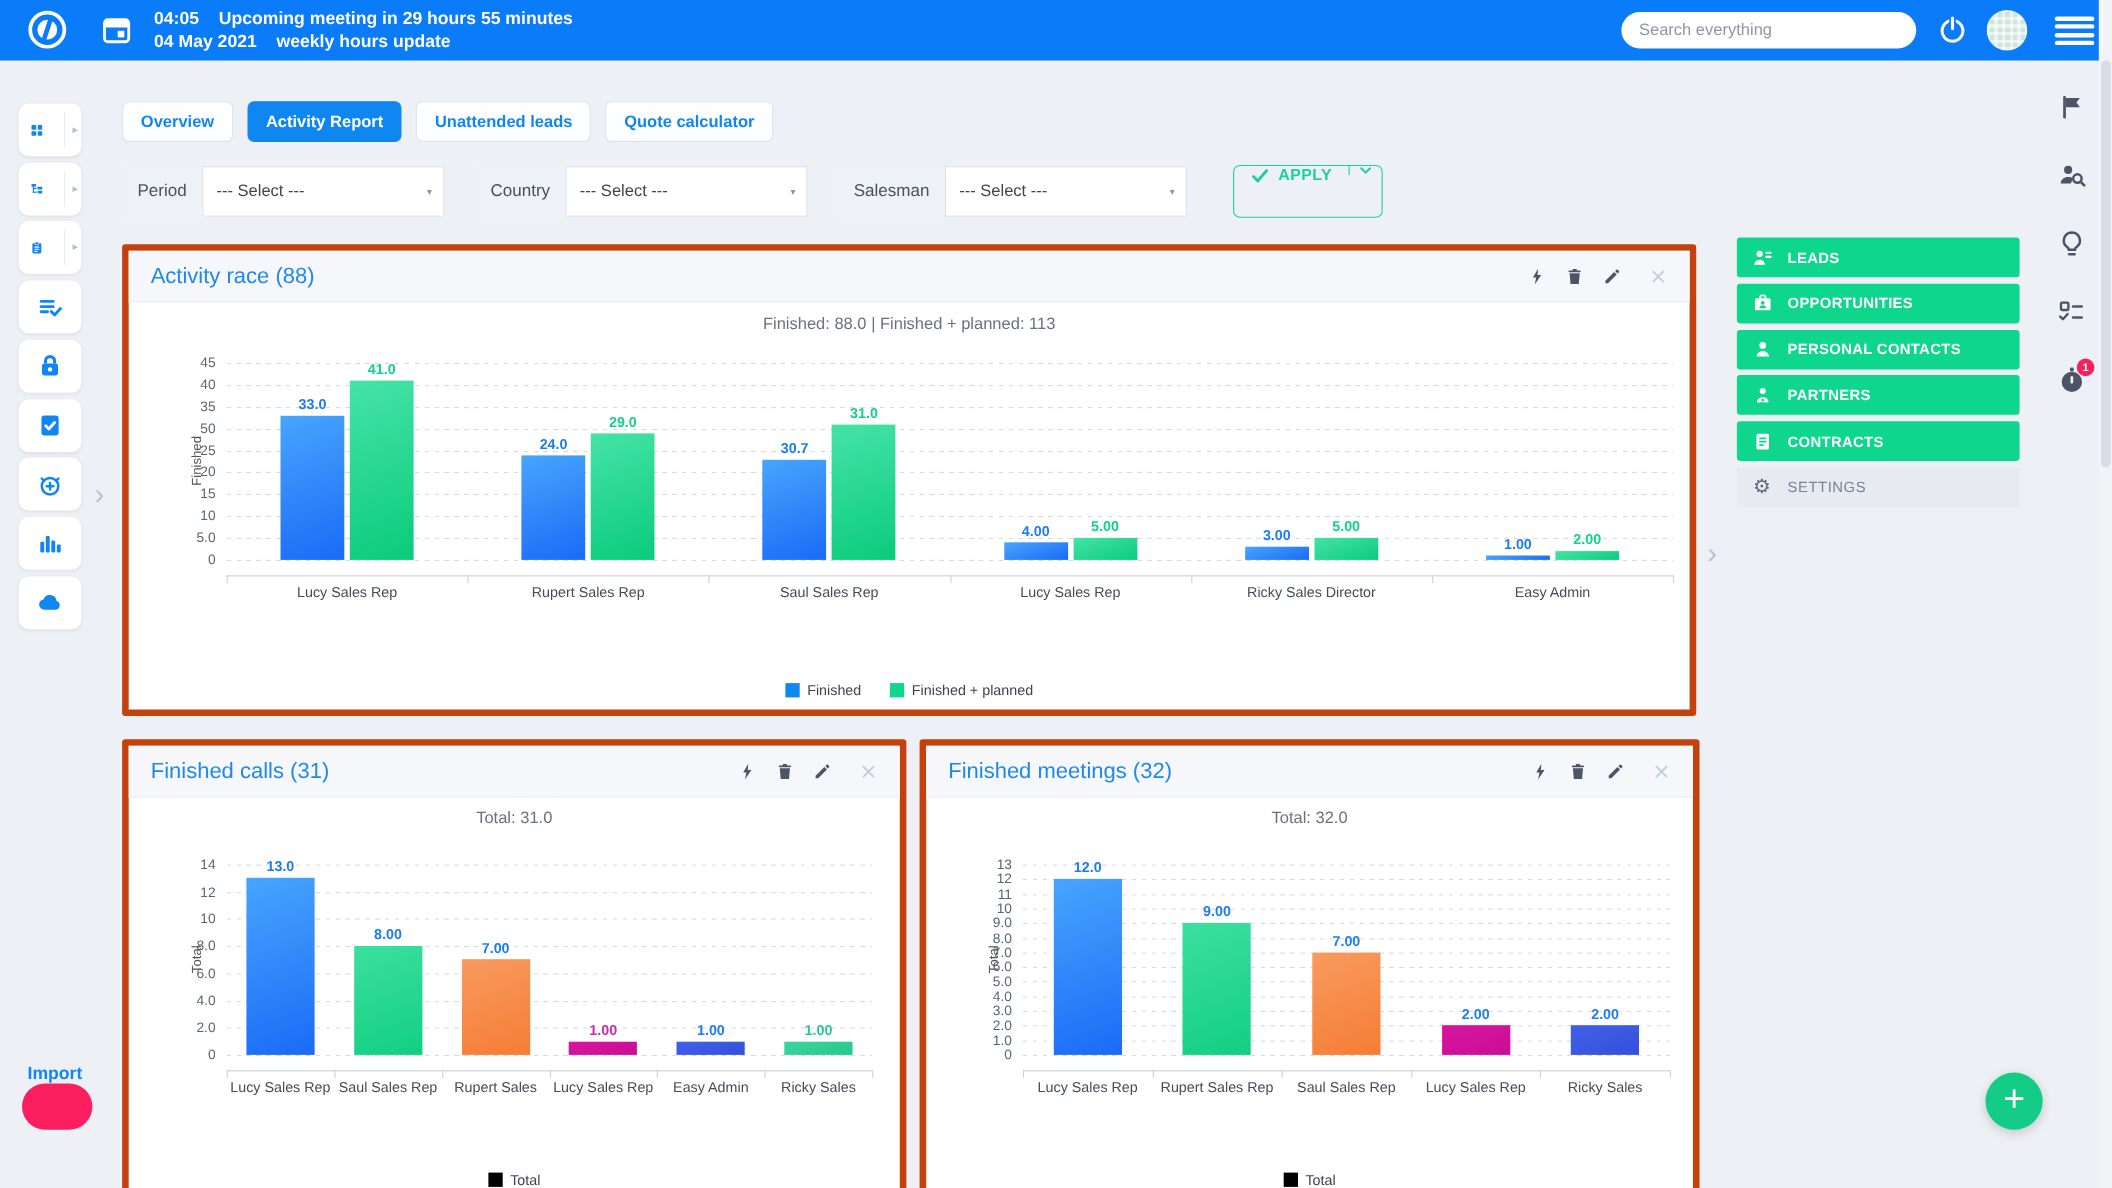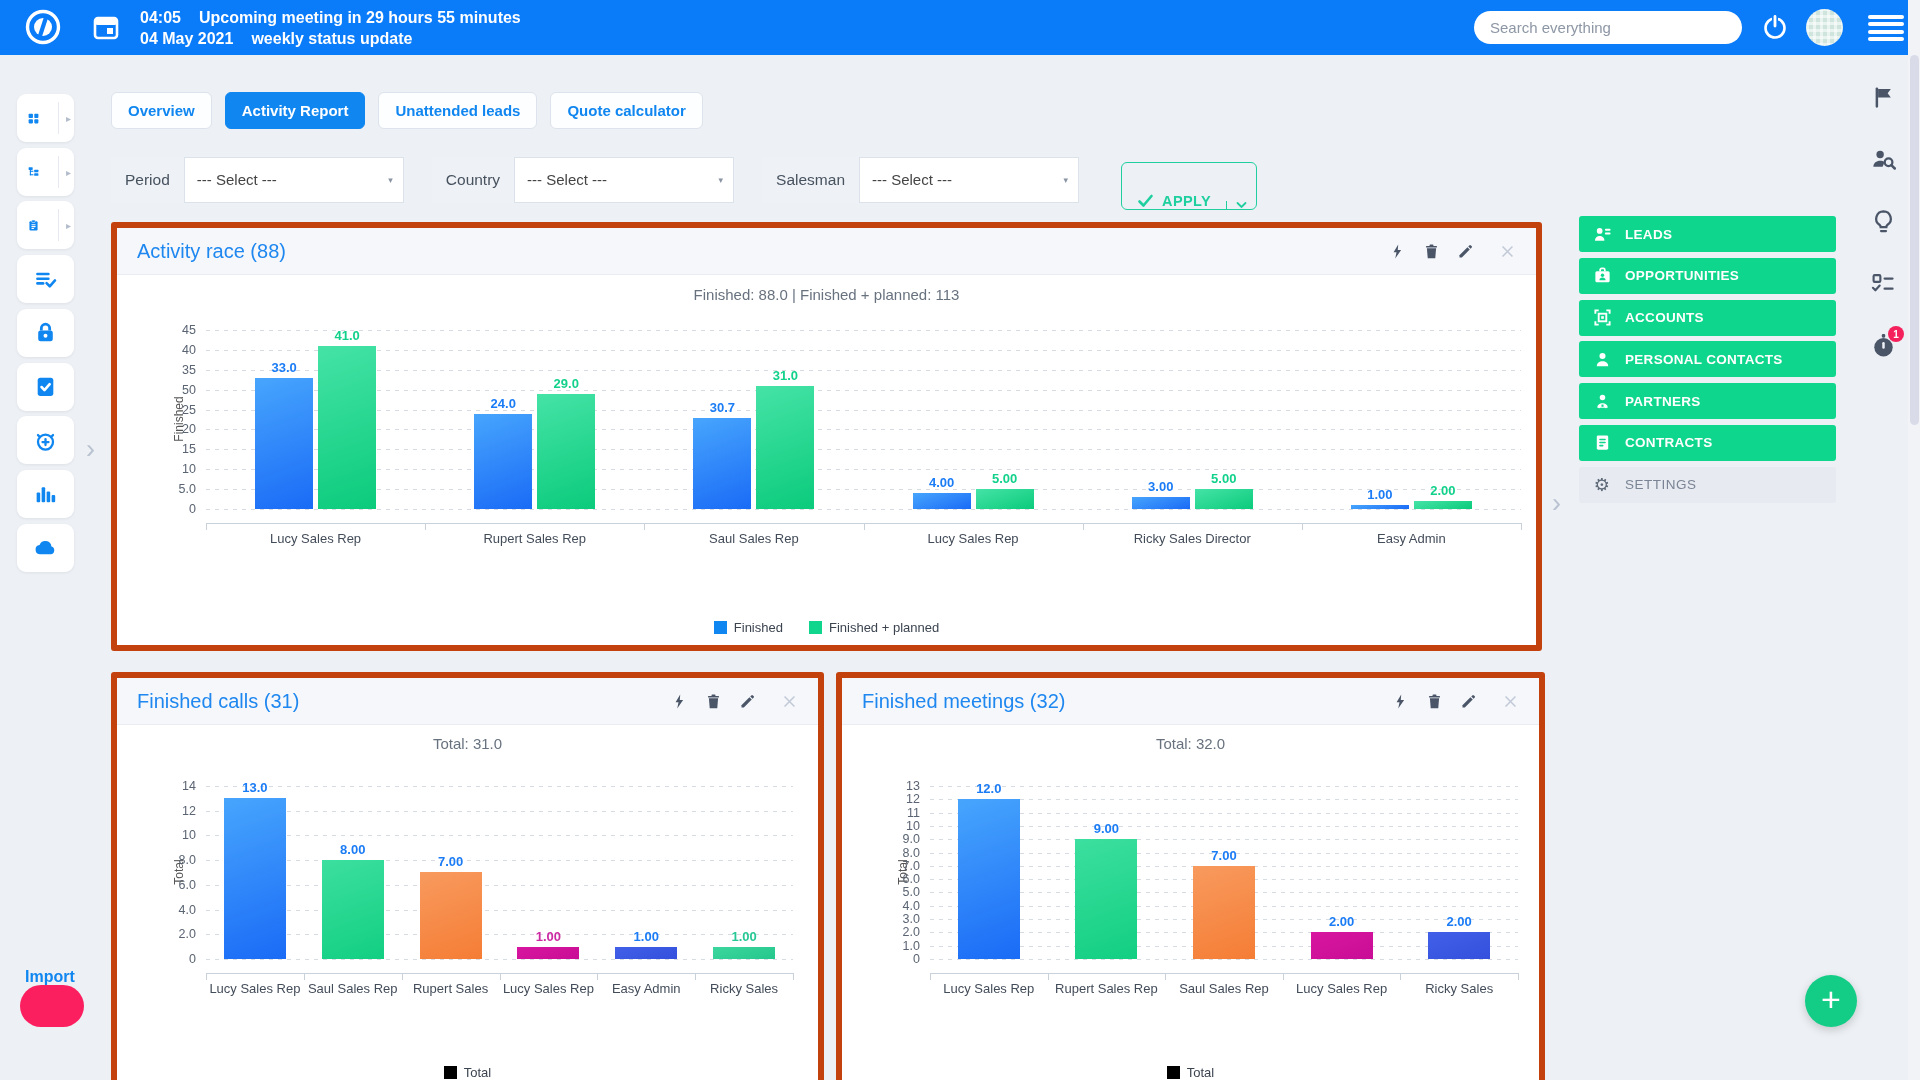--- a/index.html
+++ b/index.html
@@ -33,21 +33,21 @@
   .tab{height:35px;line-height:35px;padding:0 16px;border-radius:6px;font-size:15px;font-weight:700;
     color:#1086f0;background:#fdfeff;border:1px solid #dde3ec;cursor:pointer;white-space:nowrap;}
   .tab.active{background:#1086f0;color:#fff;border-color:#1086f0;text-align:center;}
   
   #filters{position:absolute;left:111px;top:150px;display:flex;align-items:center;}
   .fgroup{display:flex;margin-right:28px;}
   .flabel{background:#eef1f5;color:#47525f;font-size:15.5px;height:46px;line-height:46px;padding:0 14px;}
   .fselect{background:#fff;border:1px solid #dce2ea;height:44px;line-height:44px;width:196px;
     font-size:15px;color:#444;padding:0 10px 0 12px;display:flex;justify-content:space-between;align-items:center;cursor:pointer;}
   .fselect .caret{font-size:9px;color:#8a94a2;}
-  #apply{margin-left:14px;height:46px;border:1.5px solid #20cfa0;border-radius:6px;display:flex;align-items:flex-end;cursor:pointer;background:transparent;margin-top:12px;}
+  #apply{margin-left:14px;height:46px;border:1.5px solid #20cfa0;border-radius:6px;display:flex;align-items:flex-start;cursor:pointer;background:transparent;}
   #apply .main{display:flex;align-items:center;padding:0 15px;gap:8px;font-size:14.5px;font-weight:700;color:#1fcf9f;letter-spacing:.4px;}
   #apply .caret{width:29px;border-left:1.5px solid #20cfa0;display:flex;align-items:center;justify-content:center;}
   
   .panel{position:absolute;background:#fff;border:6px solid #c2410c;border-radius:3px;}
   .phead{height:46px;background:#f5f7fa;border-bottom:1px solid #e9edf3;display:flex;align-items:center;padding:0 20px;}
   .ptitle{font-size:20px;color:#1e87f0;flex:1;}
   .picons{display:flex;align-items:center;gap:17px;}
   .picon{width:17px;height:17px;color:#4a5568;cursor:pointer;}
   .picon.close{color:#c2cad8;margin-left:8px;}
   .picon svg{width:100%;height:100%;}
@@ -109,21 +109,21 @@
     </div>
     <div id="cal">
       <svg viewBox="0 0 28 28">
           <rect x="3" y="5" width="22" height="20" rx="3" fill="none" stroke="#fff" stroke-width="2.6"></rect>
         <rect x="3" y="5" width="22" height="7" rx="2.5" fill="#fff"></rect>
         <rect x="15" y="15" width="6" height="6" fill="#fff"></rect>
         </svg>
     </div>
     <div id="meeting">
       <div><span class="t">04:05</span><span>Upcoming meeting in 29 hours 55 minutes</span></div>
-      <div><span class="t">04 May 2021</span><span>weekly status update</span></div>
+      <div><span class="t">04 May 2021</span><span>weekly hours update</span></div>
     </div>
     <input id="search" placeholder="Search everything" style="">
     <div id="power">
       <svg viewBox="0 0 30 30">
           <circle cx="15" cy="16" r="9.5" fill="none" stroke="#fff" stroke-width="2.6"></circle>
         <line x1="15" y1="3.5" x2="15" y2="14" stroke="#0a7bf9" stroke-width="6"></line>
         <line x1="15" y1="4.5" x2="15" y2="14" stroke="#fff" stroke-width="2.8" stroke-linecap="round"></line>
         </svg>
     </div>
     <div id="avatar"></div>
@@ -552,30 +552,20 @@
             <rect x="2.5" y="5.5" width="15" height="11.5" rx="1.6" fill="currentColor"></rect>
             <path d="M7.5 5.5V4.2c0-.9.7-1.6 1.6-1.6h1.8c.9 0 1.6.7 1.6 1.6v1.3" fill="none" stroke="currentColor" stroke-width="1.8"></path>
             <circle cx="10" cy="9.8" r="1.8" fill="#0ed68c"></circle>
             <path d="M6.7 15c0-1.8 1.5-2.8 3.3-2.8s3.3 1 3.3 2.8z" fill="#0ed68c"></path>
           </svg>
         </span>
         <span>OPPORTUNITIES</span>
       </div>
       <div class="rnav">
         <span class="ric">
-          <svg viewBox="0 0 20 20" fill="none" stroke="currentColor">
-            <path d="M2.5 6V2.5H6M14 2.5h3.5V6M17.5 14v3.5H14M6 17.5H2.5V14" stroke-width="2"></path>
-            <rect x="6" y="6" width="8" height="8" stroke-width="2"></rect>
-            <rect x="8.6" y="8.6" width="2.8" height="2.8" fill="currentColor" stroke="none"></rect>
-          </svg>
-        </span>
-        <span>ACCOUNTS</span>
-      </div>
-      <div class="rnav">
-        <span class="ric">
           <svg viewBox="0 0 20 20" fill="currentColor">
             <circle cx="10" cy="6.3" r="3.2"></circle>
             <path d="M4 17c0-3.3 2.7-5.2 6-5.2s6 1.9 6 5.2z"></path>
           </svg>
         </span>
         <span>PERSONAL CONTACTS</span>
       </div>
       <div class="rnav">
         <span class="ric">
           <svg viewBox="0 0 20 20" fill="currentColor">

